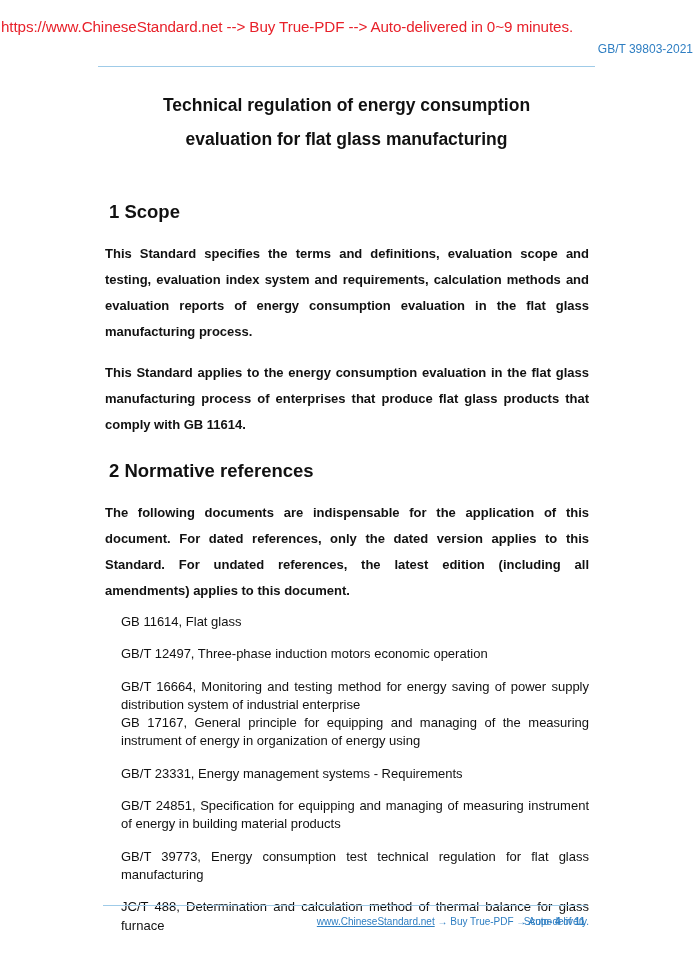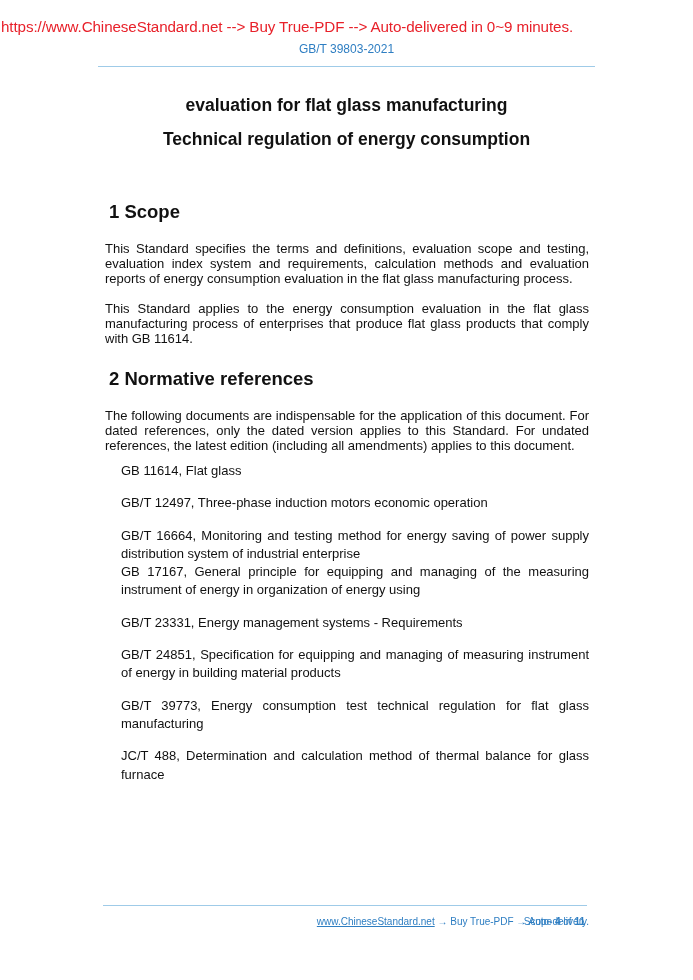--- a/index.html
+++ b/index.html
@@ -24,21 +24,21 @@
       font-size: 15.2px;
       color: #e8212a;
       letter-spacing: -0.1px;
       white-space: nowrap;
     }
     .doc-code {
       position: absolute;
       top: 42px;
       left: 0;
       width: 693px;
-      text-align: center;
+      text-align: right;
       font-size: 12px;
       color: #2e7ec2;
     }
     .header-rule {
       position: absolute;
       top: 66px;
       left: 98px;
       width: 497px;
       height: 1px;
       background: #9fcbe8;
@@ -61,23 +61,24 @@
       width: 484px;
     }
     .section-heading {
       font-weight: bold;
       font-size: 18.5px;
       margin: 4px;
       line-height: 24px;
     }
     .para {
       font-size: 13px;
-      line-height: 15px;
+      line-height: 26px;
       text-align: justify;
       margin: 0;
+      font-weight: bold;
     }
     .ref-item {
       font-size: 13px;
       line-height: 18.3px;
       text-align: justify;
       margin: 0 0 0 16px;
     }
     .footer-rule {
       position: absolute;
       top: 905px;
@@ -110,22 +111,22 @@
     }
   </style>
 </head>
 <body>
 
 <div class="promo-banner">https://www.ChineseStandard.net --&gt; Buy True-PDF --&gt; Auto-delivered in 0~9 minutes.</div>
 <div class="doc-code">GB/T 39803-2021</div>
 <div class="header-rule"></div>
 
 <div class="doc-title">
+  <div>Technical regulation of energy consumption</div>
   <div>evaluation for flat glass manufacturing</div>
-  <div>Technical regulation of energy consumption</div>
 </div>
 
 <div class="content">
   <h2 class="section-heading">1 Scope</h2>
   <p class="para" style="margin-top:17px;">This Standard specifies the terms and definitions, evaluation scope and testing, evaluation index system and requirements, calculation methods and evaluation reports of energy consumption evaluation in the flat glass manufacturing process.</p>
   <p class="para" style="margin-top:15px;">This Standard applies to the energy consumption evaluation in the flat glass manufacturing process of enterprises that produce flat glass products that comply with GB 11614.</p>
 
   <h2 class="section-heading" style="margin-top:21px;">2 Normative references</h2>
   <p class="para" style="margin-top:17px;">The following documents are indispensable for the application of this document. For dated references, only the dated version applies to this Standard. For undated references, the latest edition (including all amendments) applies to this document.</p>
 

